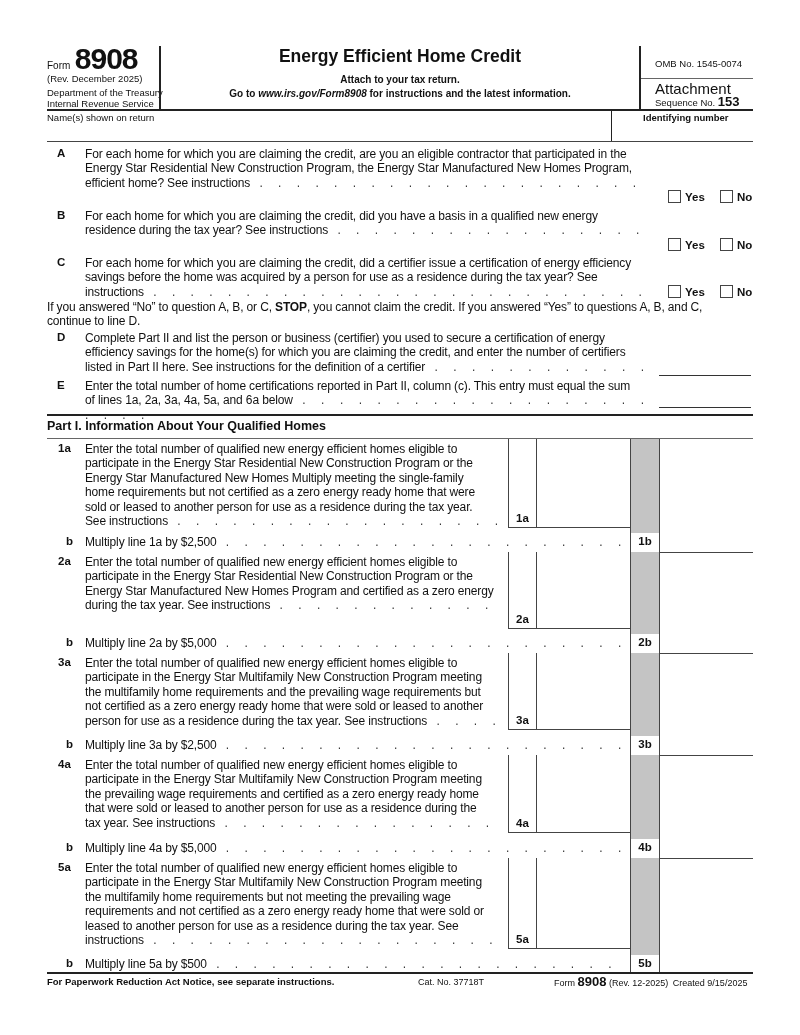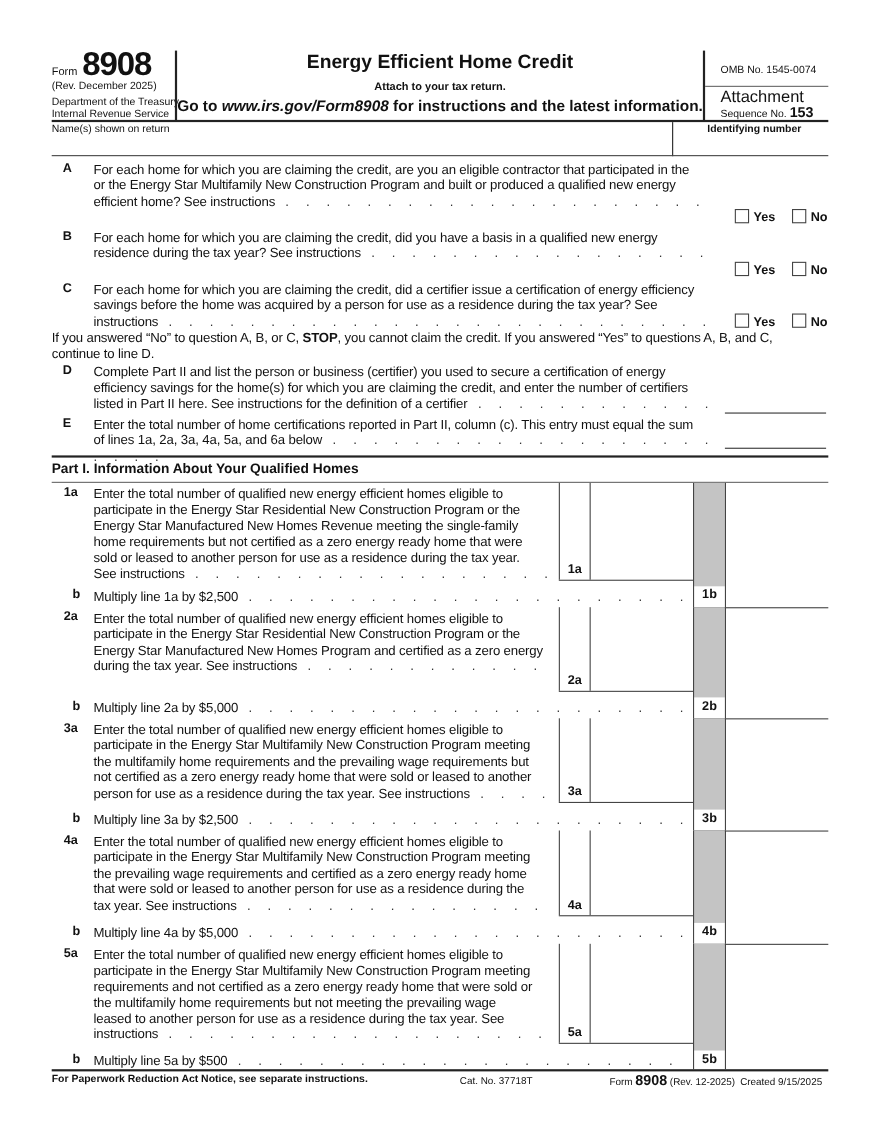--- a/index.html
+++ b/index.html
@@ -27,21 +27,21 @@
     <span style="font-size:10px;">Form</span>
     <span style="font-size:30px;font-weight:bold;letter-spacing:-1px;">8908</span>
   </div>
   <div class="abs" style="left:47px;top:73px;font-size:9.5px;">(Rev. December 2025)</div>
   <div class="abs" style="left:47px;top:87px;font-size:9.5px;">Department of the Treasury</div>
   <div class="abs" style="left:47px;top:98px;font-size:9.5px;">Internal Revenue Service</div>
   <div class="vr" style="left:159px;top:46px;width:2px;height:64px;"></div>
 
   <div class="abs" style="left:161px;width:478px;top:46px;text-align:center;font-size:17.5px;font-weight:bold;">Energy Efficient Home Credit</div>
   <div class="abs" style="left:161px;width:478px;top:74px;text-align:center;font-size:10px;font-weight:bold;">Attach to your tax return.</div>
-  <div class="abs" style="left:161px;width:478px;top:88px;text-align:center;font-size:14px;font-weight:bold;">
+  <div class="abs" style="left:161px;width:478px;top:88px;text-align:center;font-size:10px;font-weight:bold;">
     <span>Go to </span><i>www.irs.gov/Form8908</i><span> for instructions and the latest information.</span>
   </div>
 
   <div class="vr" style="left:639px;top:46px;width:2px;height:64px;"></div>
   <div class="abs" style="left:655px;top:58px;font-size:9.5px;">OMB No. 1545-0074</div>
   <div class="hr" style="left:641px;top:78px;width:112px;height:1px;background:#666;"></div>
   <div class="abs" style="left:655px;top:84px;font-size:15px;line-height:10px;">Attachment</div>
   <div class="abs" style="left:655px;top:94px;font-size:9.5px;">
     <span>Sequence No.</span>
     <span style="font-size:13px;font-weight:bold;">153</span>
@@ -55,21 +55,21 @@
   <div class="vr" style="left:611px;top:111px;width:1px;height:31px;"></div>
   <div class="abs" style="left:643px;top:112px;font-size:9.5px;font-weight:bold;">Identifying number</div>
   <div class="input-area" style="left:613px;top:124px;width:140px;height:17px;font-size:11px;"></div>
   <div class="hr" style="left:47px;top:141px;width:706px;height:1px;background:#444;"></div>
 </div>
 
 <div id="questions">
     <div class="abs lbl" style="left:57px;top:147px;">A</div>
     <div class="abs narrow just" style="left:85px;top:147px;width:565px;">
       <p style="white-space: nowrap; overflow: hidden;">For each home for which you are claiming the credit, are you an eligible contractor that participated in the</p>
-      <p style="white-space: nowrap; overflow: hidden;">or the Energy Star Multifamily New Construction Program and built or produced a qualified new energy</p>
+      <p style="white-space: nowrap; overflow: hidden;">Energy Star Residential New Construction Program, the Energy Star Manufactured New Homes Program,</p>
       <p style="white-space: nowrap; overflow: hidden;"><span>efficient home? See instructions</span><span class="dots"> . . . . . . . . . . . . . . . . . . . . . . . . . . . . . . . . . . . . . . . . . . .</span></p>
     </div>
     <div class="yn" style="left:668px;top:190.2px;"><span class="cb"></span><span>Yes</span></div>
     <div class="yn" style="left:720px;top:190.2px;"><span class="cb"></span><span>No</span></div>
     <div class="abs lbl" style="left:57px;top:209px;">B</div>
     <div class="abs narrow just" style="left:85px;top:209px;width:565px;">
       <p style="white-space: nowrap; overflow: hidden;">For each home for which you are claiming the credit, did you have a basis in a qualified new energy</p>
       <p style="white-space: nowrap; overflow: hidden;"><span>residence during the tax year? See instructions</span><span class="dots"> . . . . . . . . . . . . . . . . . . . . . . . . . . . . . . . . . . . . . . . . . . .</span></p>
     </div>
     <div class="yn" style="left:668px;top:237.8px;"><span class="cb"></span><span>Yes</span></div>
@@ -113,21 +113,21 @@
 <div class="hr" style="left:47px;top:414px;width:706px;height:2px;"></div>
 <div class="abs" style="left:47px;top:419px;font-size:12.5px;font-weight:bold;">Part I. Information About Your Qualified Homes</div>
 <div class="hr" style="left:47px;top:438px;width:706px;height:1px;background:#666;"></div>
 
 <div id="part1-rows">
     <div>
       <div class="abs lbl" style="left:58px;top:442px;">1a</div>
       <div class="abs narrow" style="left:85px;top:442px;width:415px;">
         <p class="just">Enter the total number of qualified new energy efficient homes eligible to</p>
         <p class="just">participate in the Energy Star Residential New Construction Program or the</p>
-        <p class="just">Energy Star Manufactured New Homes Revenue meeting the single-family</p>
+        <p class="just">Energy Star Manufactured New Homes Multiply meeting the single-family</p>
         <p class="just">home requirements but not certified as a zero energy ready home that were</p>
         <p class="just">sold or leased to another person for use as a residence during the tax year.</p>
         <p style="white-space:nowrap;overflow:hidden;"><span>See instructions</span><span class="dots"> . . . . . . . . . . . . . . . . . . . . . . . . . . . .</span></p>
       </div>
       <div class="vr" style="left:508px;top:439px;width:1px;height:88px;background:#444;"></div>
       <div class="vr" style="left:536px;top:439px;width:1px;height:88px;background:#444;"></div>
       <div class="hr" style="left:508px;top:527px;width:122px;height:1px;background:#444;"></div>
       <div class="boxlabel" style="left:509px;width:27px;top:512px;">1a</div>
       <div class="input-area" style="left:538px;top:509px;width:90px;height:17px;font-size:11px;text-align:right;"></div>
       <div class="shade" style="top:439px;height:94px;"></div>
@@ -205,22 +205,22 @@
       <div class="input-area" style="left:661px;top:839px;width:90px;height:16px;font-size:11px;text-align:right;"></div>
       <div class="vr" style="left:630px;top:755px;width:1px;height:103px;background:#444;"></div>
       <div class="vr" style="left:659px;top:755px;width:1px;height:103px;background:#444;"></div>
       <div class="hr" style="left:630px;top:858px;width:123px;height:1px;background:#444;"></div>
     </div>
     <div>
       <div class="abs lbl" style="left:58px;top:861px;">5a</div>
       <div class="abs narrow" style="left:85px;top:861px;width:415px;">
         <p class="just">Enter the total number of qualified new energy efficient homes eligible to</p>
         <p class="just">participate in the Energy Star Multifamily New Construction Program meeting</p>
+        <p class="just">the multifamily home requirements but not meeting the prevailing wage</p>
         <p class="just">requirements and not certified as a zero energy ready home that were sold or</p>
-        <p class="just">the multifamily home requirements but not meeting the prevailing wage</p>
         <p class="just">leased to another person for use as a residence during the tax year. See</p>
         <p style="white-space:nowrap;overflow:hidden;"><span>instructions</span><span class="dots"> . . . . . . . . . . . . . . . . . . . . . . . . . . . .</span></p>
       </div>
       <div class="vr" style="left:508px;top:858px;width:1px;height:90px;background:#444;"></div>
       <div class="vr" style="left:536px;top:858px;width:1px;height:90px;background:#444;"></div>
       <div class="hr" style="left:508px;top:948px;width:122px;height:1px;background:#444;"></div>
       <div class="boxlabel" style="left:509px;width:27px;top:933px;">5a</div>
       <div class="input-area" style="left:538px;top:930px;width:90px;height:17px;font-size:11px;text-align:right;"></div>
       <div class="shade" style="top:858px;height:97px;"></div>
       <div class="abs lbl" style="left:66px;top:957px;">b</div>

